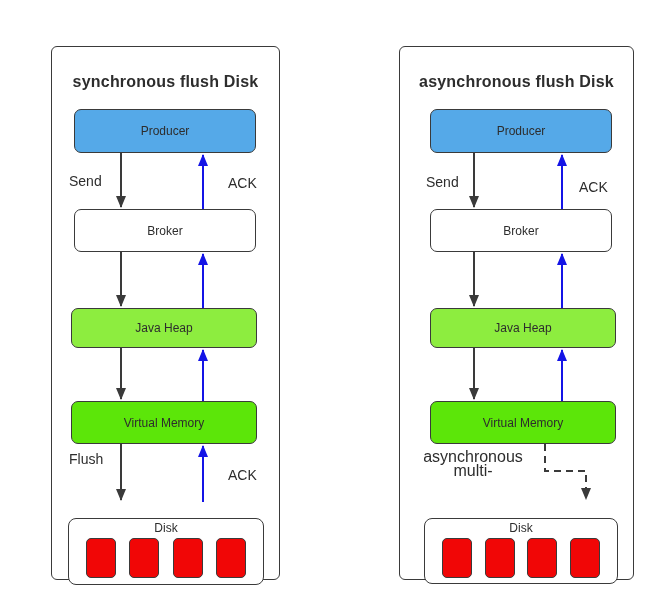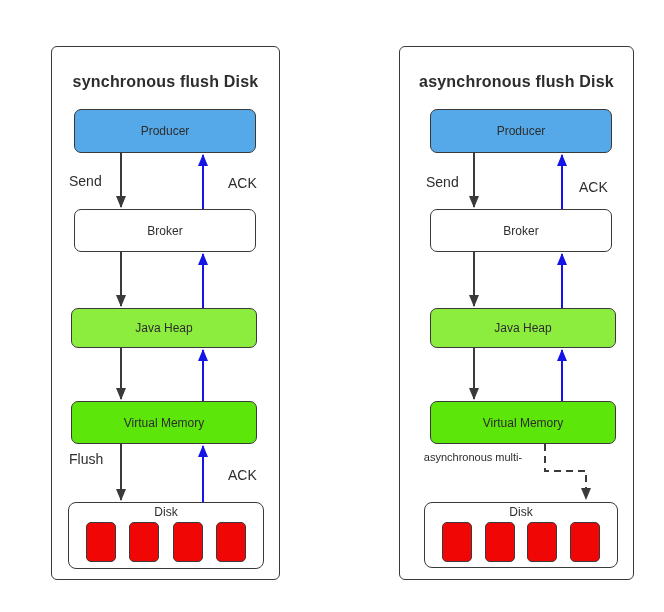--- a/index.html
+++ b/index.html
@@ -20,37 +20,37 @@
     position:absolute; box-sizing:border-box; background:#ffffff;
     border:1.6px solid var(--border,#3a3a3a); border-radius:7px;
     display:flex; align-items:center; justify-content:center;
     font-size:12px;
   }
   .producer { background:var(--producer-fill,#55a9e8); }
   .heap     { background:var(--heap-fill,#8ded3f); }
   .vm       { background:var(--vm-fill,#5ce609);text-align:center; }
   .disk-box {
     position:absolute; box-sizing:border-box; background:#ffffff;
-    border:1.6px solid var(--border,#3a3a3a); border-radius:8px;
+    border:1.6px solid var(--border,#3a3a3a); border-radius:8px;margin-top:16px;
   }
   .disk-title {
     position:absolute; top:2px; left:0; right:0; text-align:center; font-size:12px;
   }
   .blocks {
     position:absolute; top:19px; left:4px; right:4px;
     display:flex; justify-content:space-evenly;
   }
   .block {
     width:30px; height:40px; box-sizing:border-box;
     background:var(--disk-block-fill,#f10606);
     border:1.8px solid var(--border,#3a3a3a); border-radius:5px;
   }
   .lbl { position:absolute; font-size:14px; white-space:nowrap; }
   .note {
-    position:absolute; font-size:11px; line-height:14px; text-align:center;
+    position:absolute; font-size:16px; line-height:14px; text-align:center;
   }
   svg.arrows { position:absolute; left:0; top:0; width:100%; height:100%; pointer-events:none; }
   .flow-stroke { stroke:var(--flow-arrow,#3a3a3a); stroke-width:2; }
   .ack-stroke  { stroke:var(--ack-arrow,#1414e6); stroke-width:2; }
   .dashed { stroke-dasharray:7 5; fill:none; }
 </style>
 </head>
 <body>
 
 <svg width="0" height="0" style="position:absolute">

